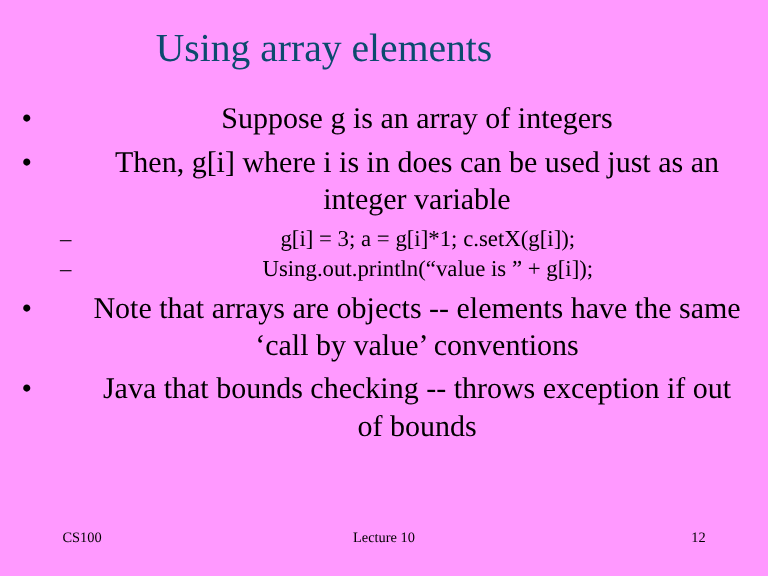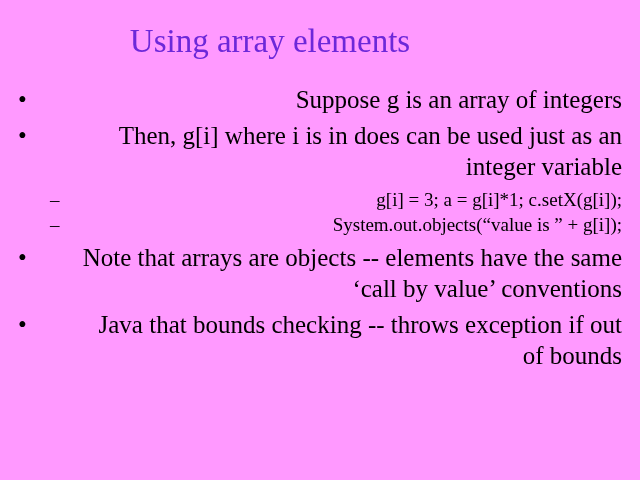--- a/index.html
+++ b/index.html
@@ -20,21 +20,21 @@
     box-sizing: border-box;
   }
   #slide-title {
     position: absolute;
     top: 22px;
     left: 0;
     width: 540px;
     text-align: center;
     font-size: 33px;
     line-height: 38px;
-    color: #6d28d9;
+    color: #0c4a6e;
     font-weight: normal;
     letter-spacing: 0px;
     white-space: nowrap;
   }
   #body-block {
     position: absolute;
     top: 84px;
     left: 18px;
     width: 604px;
   }
@@ -51,21 +51,21 @@
   }
   .bullet-mark {
     flex: 0 0 auto;
     width: 32px;
     text-align: left;
     font-size: 25px;
     line-height: 31px;
   }
   .bullet-text {
     flex: 1 1 auto;
-    text-align: right;
+    text-align: center;
     margin-left: 23px;
   }
   .bullet-row.level2 {
     font-size: 19px;
     line-height: 25px;
     padding-left: 32px;
   }
   .bullet-row.level2 .bullet-mark {
     width: 18px;
     font-size: 19px;
@@ -114,35 +114,40 @@
 
     <div class="spacer-sm"></div>
 
     <div class="bullet-row level2">
       <span class="bullet-mark">–</span>
       <span class="bullet-text">g[i] = 3; a = g[i]*1; c.setX(g[i]);</span>
     </div>
 
     <div class="bullet-row level2">
       <span class="bullet-mark">–</span>
-      <span class="bullet-text">System.out.objects(“value is ” + g[i]);</span>
+      <span class="bullet-text">Using.out.println(“value is ” + g[i]);</span>
     </div>
 
     <div class="spacer-sm"></div>
 
     <div class="bullet-row level1">
       <span class="bullet-mark">•</span>
       <span class="bullet-text">Note that arrays are objects -- elements have the same ‘call by value’ conventions</span>
     </div>
 
     <div class="spacer-sm"></div>
 
     <div class="bullet-row level1">
       <span class="bullet-mark">•</span>
       <span class="bullet-text">
         <span>Java that bounds checking -- throws </span><span class="bold">exception</span><span> if out of bounds</span>
       </span>
     </div>
 
   </div>
 
+  <div id="footer">
+    <div class="footer-cell" id="footer-left">CS100</div>
+    <div class="footer-cell" id="footer-center">Lecture 10</div>
+    <div class="footer-cell" id="footer-right">12</div>
+  </div>
 
 </div>
 
 </body></html>

